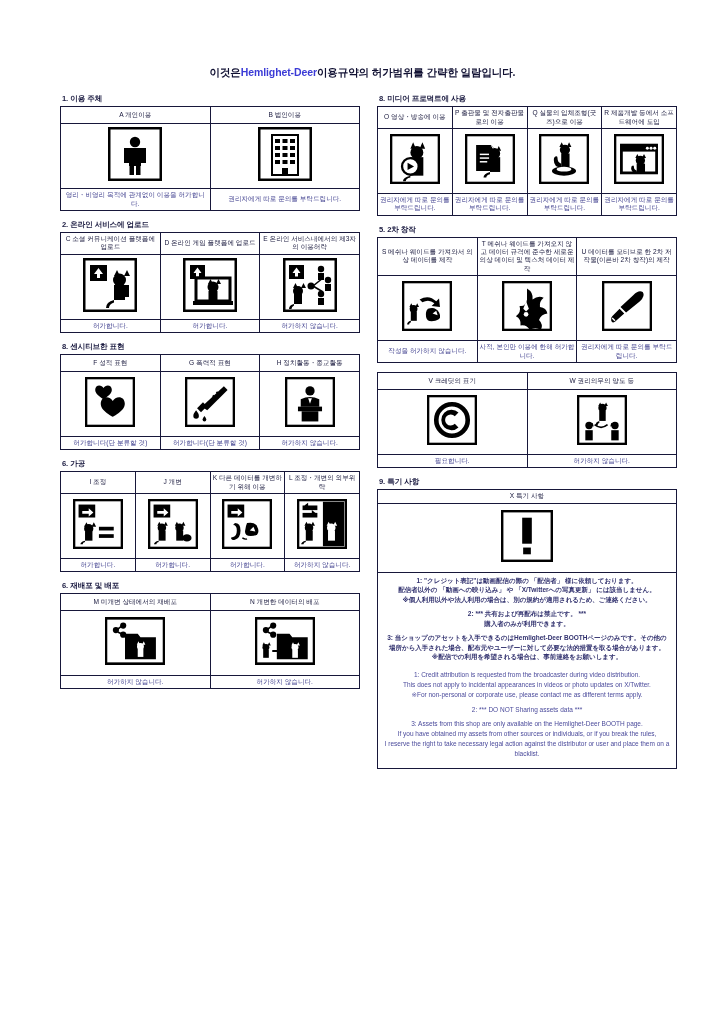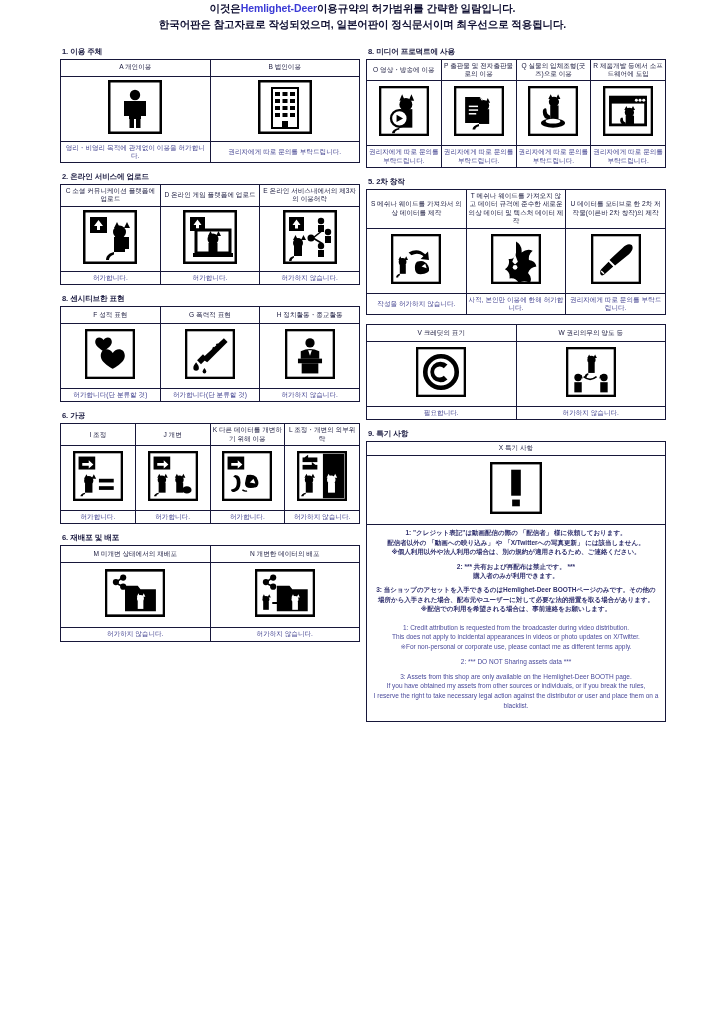--- a/index.html
+++ b/index.html
@@ -12,37 +12,38 @@
     height: 1024px;
     font-family: "Liberation Sans", "DejaVu Sans", sans-serif;
     color: #2b2b5e;
     overflow: hidden;
     position: relative;
   }
 
   
   .title-block {
     text-align: center;
+    padding-top: 64px;
     line-height: 1.55;
   }
   .title-line {
     font-size: 10.5px;
     font-weight: bold;
     color: #111133;
     letter-spacing: -0.1px;
   }
   .brand {
     color: #3b3bd6;
     font-weight: bold;
   }
 
   
   .columns {
     display: flex;
-    gap: 6px;
+    gap: 17px;
     padding: 14px 48px 0 60px;
     box-sizing: border-box;
     align-items: flex-start;
   }
   .col {
     width: 300px;
     flex: 0 0 300px;
   }
 
   
@@ -131,21 +132,20 @@
   }
   .note-gap { height: 4px; }
 </style>
 </head>
 <body>
 
 <div class="title-block">
   <div class="title-line">
     <span>이것은</span><span class="brand">Hemlighet-Deer</span><span>이용규약의 허가범위를 간략한 일람입니다.</span>
   </div>
-  <div class="title-line">한국어판은 참고자료로 작성되었으며, 일본어판이 정식문서이며 최우선으로 적용됩니다.</div>
 </div>
 
 <div class="columns">
 
   <div class="col">
 
     <div class="section">
       <div class="section-title">1. 이용 주체</div>
       <table class="grid">
         <tbody>

